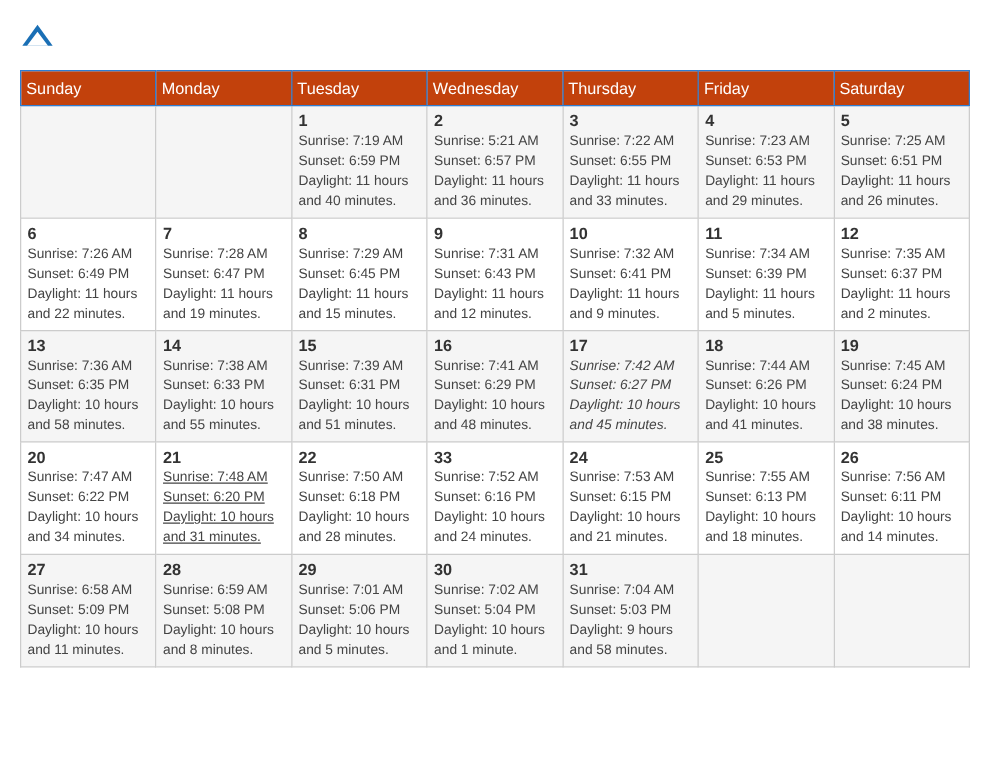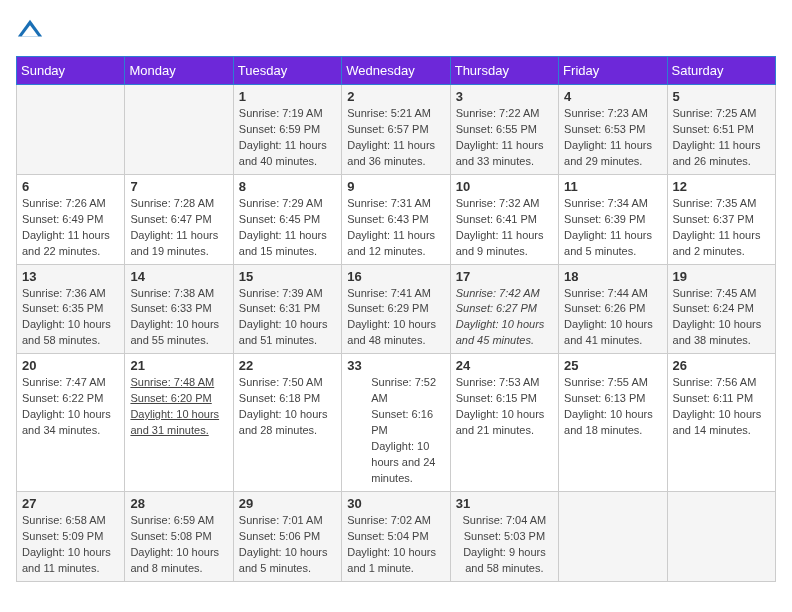--- a/index.html
+++ b/index.html
@@ -52,21 +52,21 @@
     .location {
       font-size: 16px;
       color: #555;
     }
     table {
       width: 100%;
       border-collapse: collapse;
       font-size: 11px;
     }
     thead th {
-      background-color: #6d28d9;
+      background-color: #c2410c;
       color: #fff;
       padding: 6px 4px;
       text-align: left;
       font-size: 13px;
       font-weight: normal;
       border: 1px solid #2d7dd2;
     }
     tbody td {
       border: 1px solid #ccc;
       vertical-align: top;
@@ -266,21 +266,21 @@
 Daylight: 10 hours and 31 minutes.</div>
         </td>
         <td>
           <span class="day-number">22</span>
           <div class="day-info" style="white-space: pre-line;">Sunrise: 7:50 AM
 Sunset: 6:18 PM
 Daylight: 10 hours and 28 minutes.</div>
         </td>
         <td>
           <span class="day-number">33</span>
-          <div class="day-info" style="white-space: pre-line; margin-left: 24px;">Sunrise: 7:52 AM
+          <div class="day-info" style="white-space: pre-line;">Sunrise: 7:52 AM
 Sunset: 6:16 PM
 Daylight: 10 hours and 24 minutes.</div>
         </td>
         <td>
           <span class="day-number">24</span>
           <div class="day-info" style="white-space: pre-line;">Sunrise: 7:53 AM
 Sunset: 6:15 PM
 Daylight: 10 hours and 21 minutes.</div>
         </td>
         <td>
@@ -316,21 +316,21 @@
 Daylight: 10 hours and 5 minutes.</div>
         </td>
         <td>
           <span class="day-number">30</span>
           <div class="day-info" style="white-space: pre-line;">Sunrise: 7:02 AM
 Sunset: 5:04 PM
 Daylight: 10 hours and 1 minute.</div>
         </td>
         <td>
           <span class="day-number">31</span>
-          <div class="day-info" style="white-space: pre-line; text-align: center;">Sunrise: 7:04 AM
+          <div class="day-info" style="white-space: pre-line;">Sunrise: 7:04 AM
 Sunset: 5:03 PM
 Daylight: 9 hours and 58 minutes.</div>
         </td>
         <td class="empty"></td>
         <td class="empty"></td>
       </tr>
     </tbody>
 </table>
 
 </body></html>

